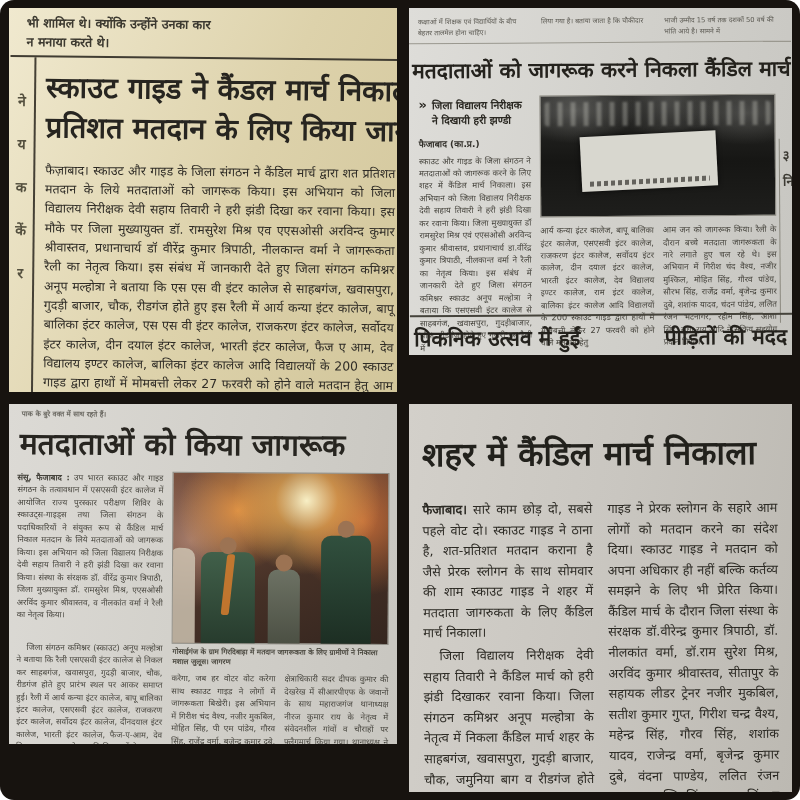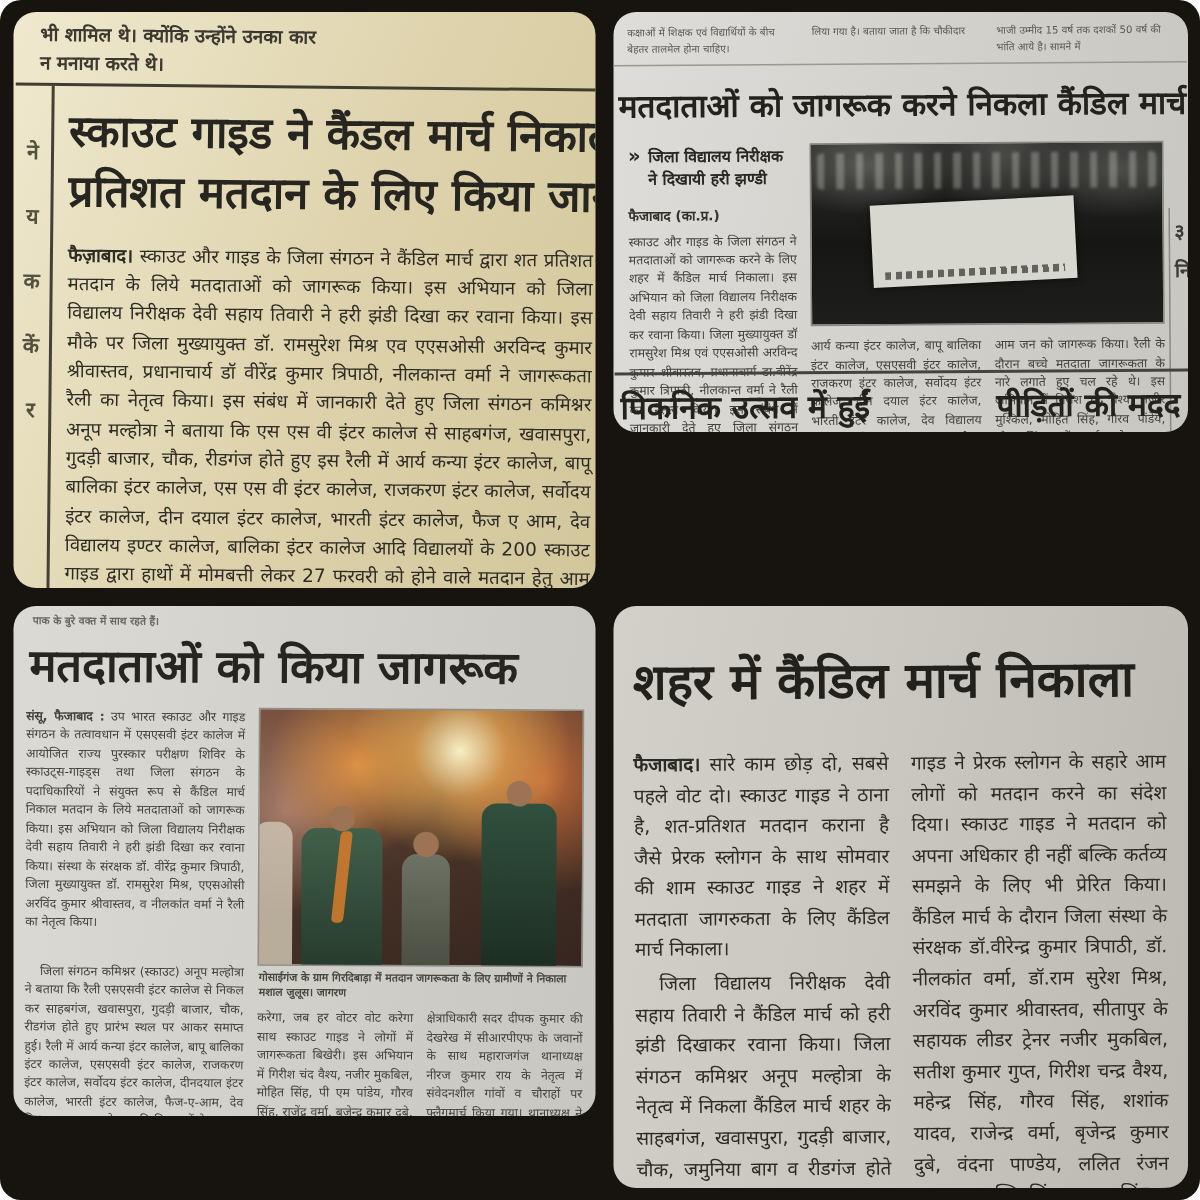--- a/index.html
+++ b/index.html
@@ -1,41 +1,41 @@
 <!DOCTYPE html>
 <html><head>
 <meta charset="utf-8">
 <style>
   html,body { margin:0; padding:0; background:#ffffff; }
   .collage {
     position:relative; width:800px; height:800px;
     background:#17130f; border-radius:14px; overflow:hidden;
     font-family:"DejaVu Sans","Liberation Sans",sans-serif;
   }
-  .quad { position:absolute; overflow:hidden; color:#24221d;border-radius:15px; }
+  .quad { position:absolute; overflow:hidden; color:#24221d; }
   .quad .inner { position:absolute; inset:-6px; padding:6px; transform-origin:50% 50%; }
 
   
   .q-tl { left:9px; top:8px; width:388px; height:384px;
           background:linear-gradient(115deg,#f0e9cf,#ddd2ab 55%,#d2c69b); }
   .q-tl .inner { transform:rotate(0.6deg); }
   .tl-strip { padding:8px 8px 3px 16px; font-weight:bold; font-size:12.5px; line-height:1.5;
               color:#3c3930; border-bottom:2px solid #403c32; }
   .tl-main { display:flex; }
   .tl-margin { width:24px; flex-shrink:0; border-right:2px solid #454035; padding-top:34px;
                display:flex; flex-direction:column; gap:24px; align-items:center;
                font-weight:bold; font-size:14px; color:#54503f; }
   .tl-content { flex:1; padding:10px 0 0 10px; min-width:0; }
   .tl-headline { font-size:29px; font-weight:bold; line-height:1.4; white-space:nowrap; color:#272520; }
   .tl-body { margin-top:12px; font-size:12.4px; line-height:1.56; text-align:justify;
              color:#2f2c26; font-weight:500; padding-right:2px; }
-  .tl-body .dateline { font-weight:bold; }
-
-  
-  .q-tr { left:409px; top:8px; width:383px; height:280px;
+  .tl-body .dateline { font-weight:normal; }
+
+  
+  .q-tr { left:409px; top:8px; width:383px; height:347px;
           background:linear-gradient(100deg,#deddd9,#d1d0cb 55%,#c7c6c1); }
   .q-tr .inner { transform:rotate(-0.4deg); }
   .tr-strip { display:flex; gap:12px; padding:8px 16px 5px 10px; font-size:6.8px; line-height:1.55;
               color:#5a5851; border-bottom:1px solid #9a988f; }
   .tr-strip > div { flex:1; }
   .tr-headline { font-size:21px; font-weight:bold; text-align:center; padding:12px 4px 10px;
                  white-space:nowrap; overflow:hidden; color:#24221d; }
   .tr-main { display:flex; gap:9px; padding:2px 16px 0 10px; }
   .tr-colA { width:112px; flex-shrink:0; }
   .kicker { display:flex; gap:5px; font-size:10.5px; font-weight:bold; line-height:1.45;

